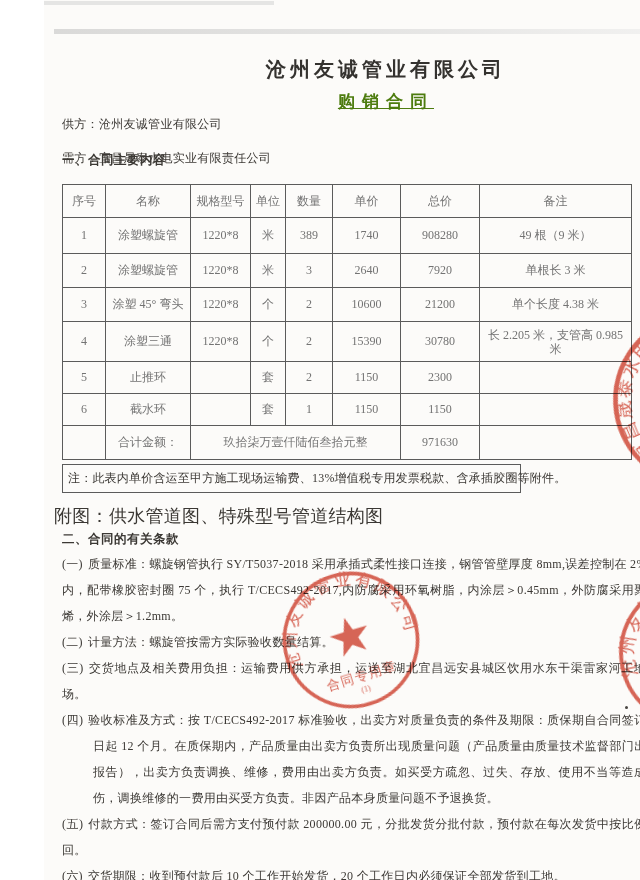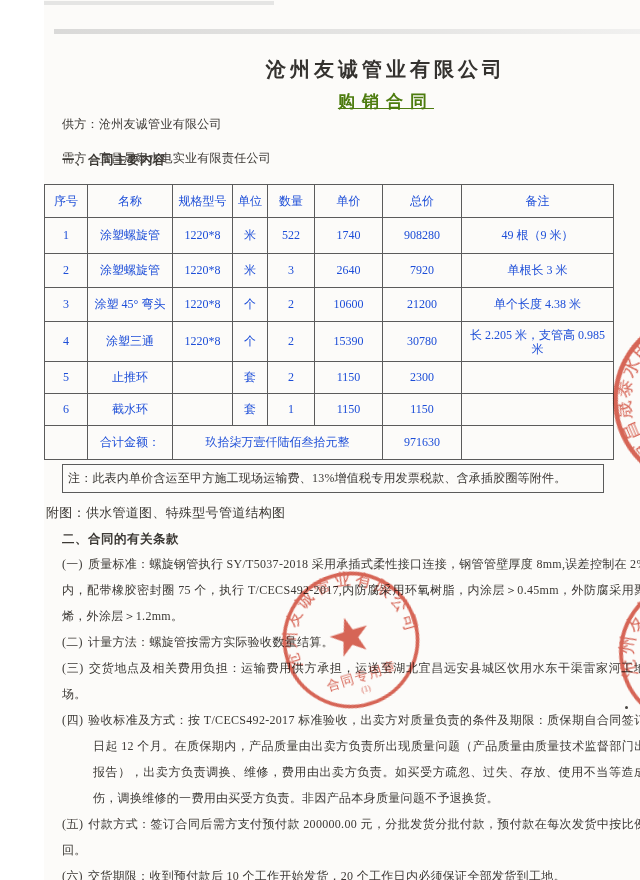--- a/index.html
+++ b/index.html
@@ -21,32 +21,32 @@
   .meta{font-size:12px;letter-spacing:.3px;}
   .meta-supplier{position:absolute;top:116px;left:18px;}
   .meta-buyer{position:absolute;top:150px;left:18px;}
   .meta-right{position:absolute;top:111px;left:415px;line-height:19.5px;}
   .meta-right div{white-space:nowrap;}
 
   .section-title{position:absolute;left:18px;font-size:12.5px;font-weight:bold;letter-spacing:.5px;}
   .section-1{top:152px;}
   .section-2{top:531px;}
 
-  table.items{position:absolute;top:184px;left:0;width:569px;
-    border-collapse:collapse;table-layout:fixed;font-size:12px;color:#1d4ed8;
+  table.items{position:absolute;top:184px;left:18px;width:569px;
+    border-collapse:collapse;table-layout:fixed;font-size:12px;color:#737373;
     border:1.5px solid #4e4e4e;}
   table.items th,table.items td{border:1px solid #5b5b5b;text-align:center;
     vertical-align:middle;padding:0 2px;font-weight:normal;overflow:hidden;}
   .remark-wrap{line-height:14px;}
 
-  .note-box{position:absolute;top:464px;left:18px;width:542px;height:29px;
+  .note-box{position:absolute;top:464px;left:18px;width:459px;height:29px;
     border:1px solid #5b5b5b;box-sizing:border-box;display:flex;align-items:center;
     padding:8px 5px;font-size:12px;letter-spacing:.2px;white-space:nowrap;}
 
-  .attachment{position:absolute;top:504px;left:2px;font-size:13px;letter-spacing:.3px;}
+  .attachment{position:absolute;top:504px;left:10px;font-size:18px;letter-spacing:.3px;}
 
   .terms{position:absolute;top:551px;left:18px;width:597px;
     font-size:12px;line-height:26px;text-align:justify;letter-spacing:.3px;}
   .term.hang{padding-left:31px;text-indent:-31px;}
   .term-no{margin-right:5px;}
 
   .stamp{position:absolute;mix-blend-mode:multiply;opacity:.8;filter:blur(.2px);}
   .stamp svg{display:block;width:100%;height:100%;}
   .stamp-seller-1{top:567px;left:234px;width:146px;height:146px;transform:rotate(-17deg);}
   .stamp-buyer{top:306px;left:563px;width:188px;height:188px;transform:rotate(-24deg);}
@@ -94,21 +94,21 @@
       <th>数量</th>
       <th>单价</th>
       <th>总价</th>
       <th>备注</th>
     </tr>
     <tr style="height:36px">
       <td>1</td>
       <td>涂塑螺旋管</td>
       <td>1220*8</td>
       <td>米</td>
-      <td>522</td>
+      <td>389</td>
       <td>1740</td>
       <td>908280</td>
       <td>49 根（9 米）</td>
     </tr>
     <tr style="height:34px">
       <td>2</td>
       <td>涂塑螺旋管</td>
       <td>1220*8</td>
       <td>米</td>
       <td>3</td>

